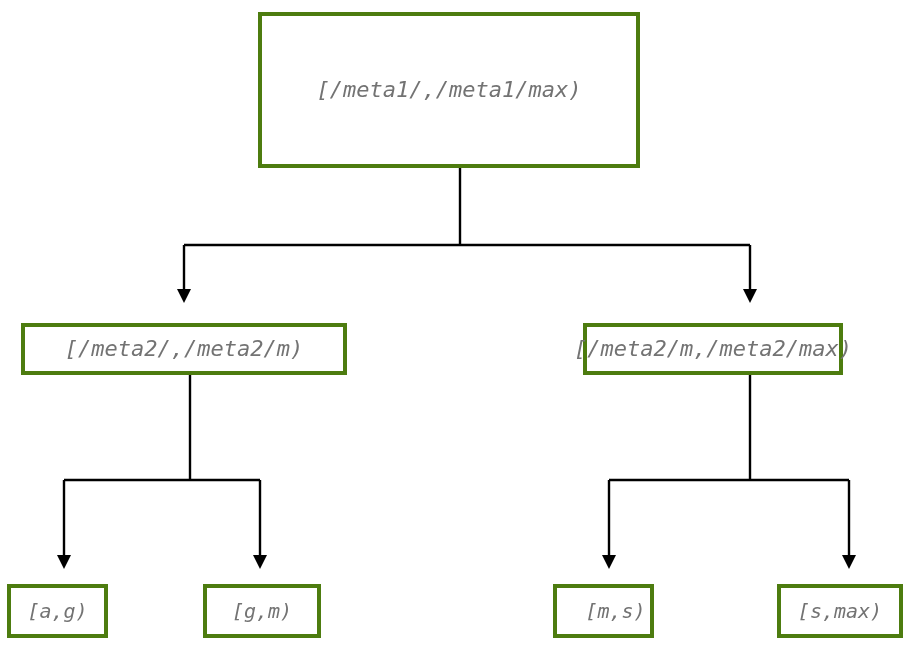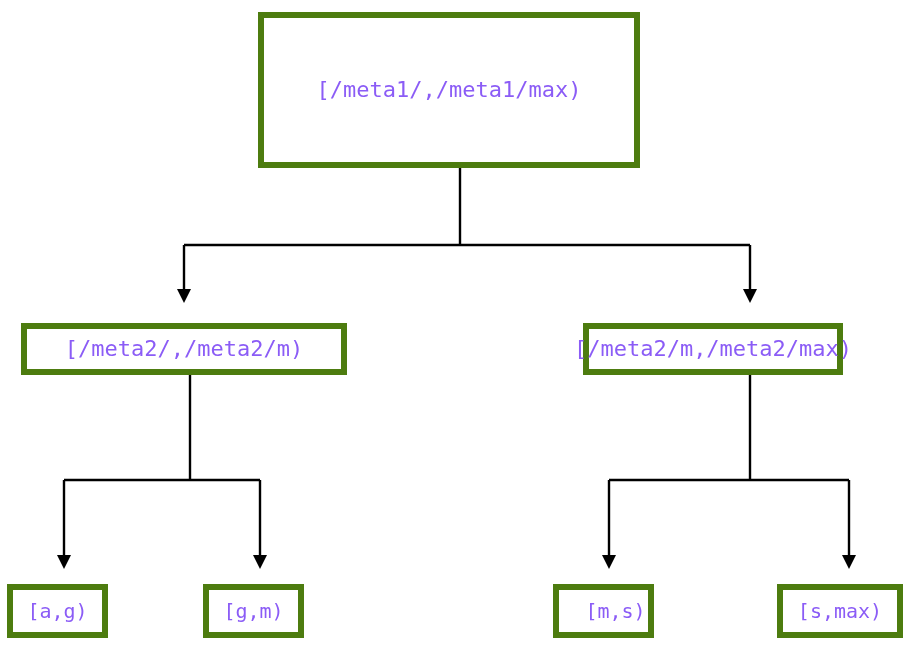--- a/index.html
+++ b/index.html
@@ -11,38 +11,39 @@
     position: relative;
     width: 912px;
     height: 652px;
     background: #ffffff;
     overflow: hidden;
     font-family: "DejaVu Sans Mono", "Liberation Mono", monospace;
   }
   .node {
     position: absolute;
     box-sizing: border-box;
-    border: 6px solid #4d7c0f;
+    border: 4px solid #4d7c0f;
     background: #ffffff;
     display: flex;
     align-items: center;
     justify-content: center;
-    color: #8b5cf6;
+    color: #737373;
     white-space: pre;
+    font-style: italic;
   }
   .node-label {
     display: block;
     line-height: 1;
     letter-spacing: 0px;
   }
   .node-root   { left: 258px; top: 12px;  width: 382px; height: 156px; }
   .node-mid-l  { left: 21px;  top: 323px; width: 326px; height: 52px; }
   .node-mid-r  { left: 583px; top: 323px; width: 260px; height: 52px; }
   .node-leaf-1 { left: 7px;   top: 584px; width: 101px; height: 54px; }
-  .node-leaf-2 { left: 203px; top: 584px; width: 101px; height: 54px; }
+  .node-leaf-2 { left: 203px; top: 584px; width: 118px; height: 54px; }
   .node-leaf-3 { left: 553px; top: 584px; width: 101px; height: 54px; padding-left: 24px; }
   .node-leaf-4 { left: 777px; top: 584px; width: 126px; height: 54px; }
 
   .node-root .node-label  { font-size: 22px; }
   .node-mid-l .node-label,
   .node-mid-r .node-label { font-size: 22px; }
   .node-leaf-1 .node-label,
   .node-leaf-2 .node-label,
   .node-leaf-3 .node-label,
   .node-leaf-4 .node-label { font-size: 20px; }

